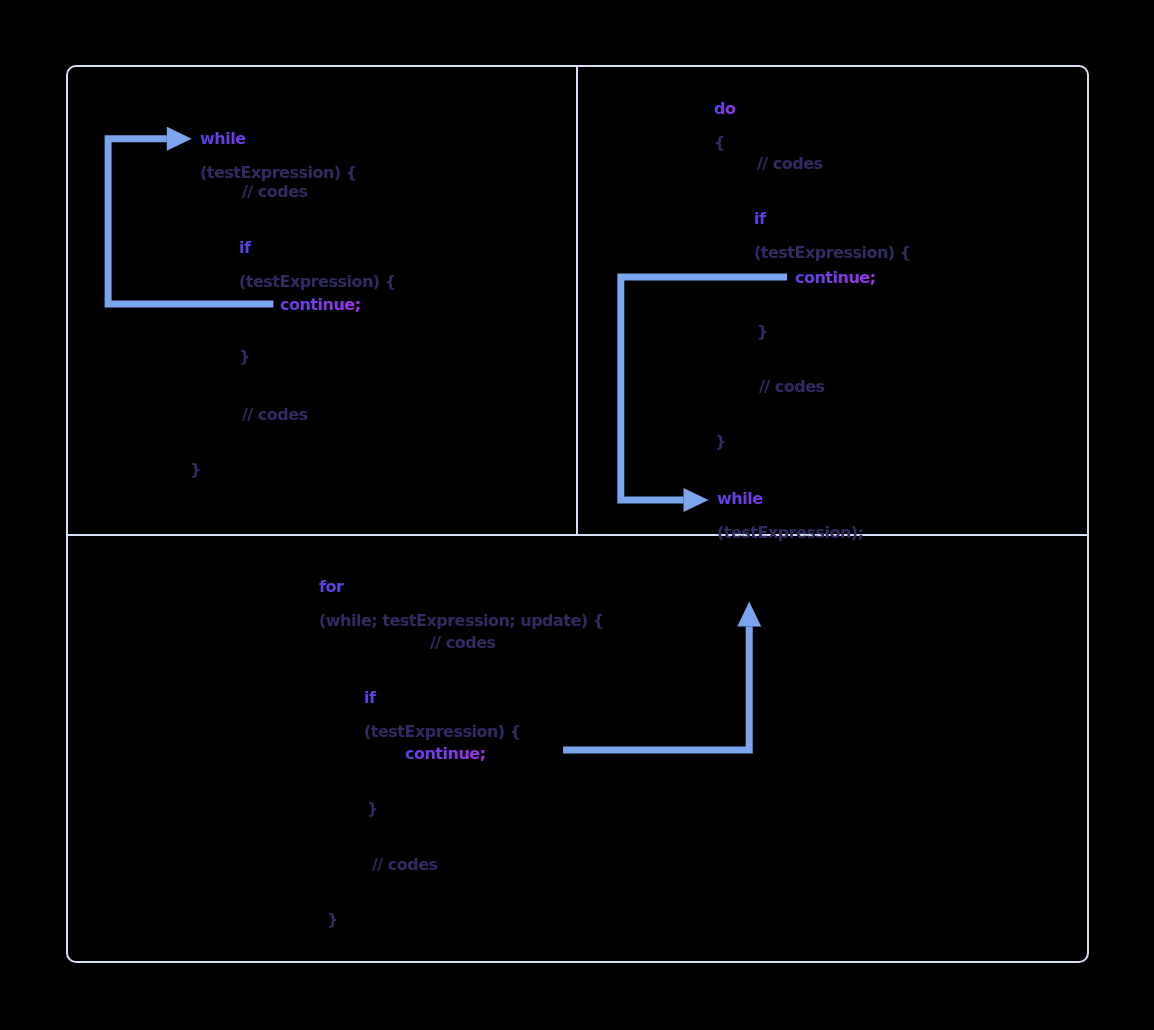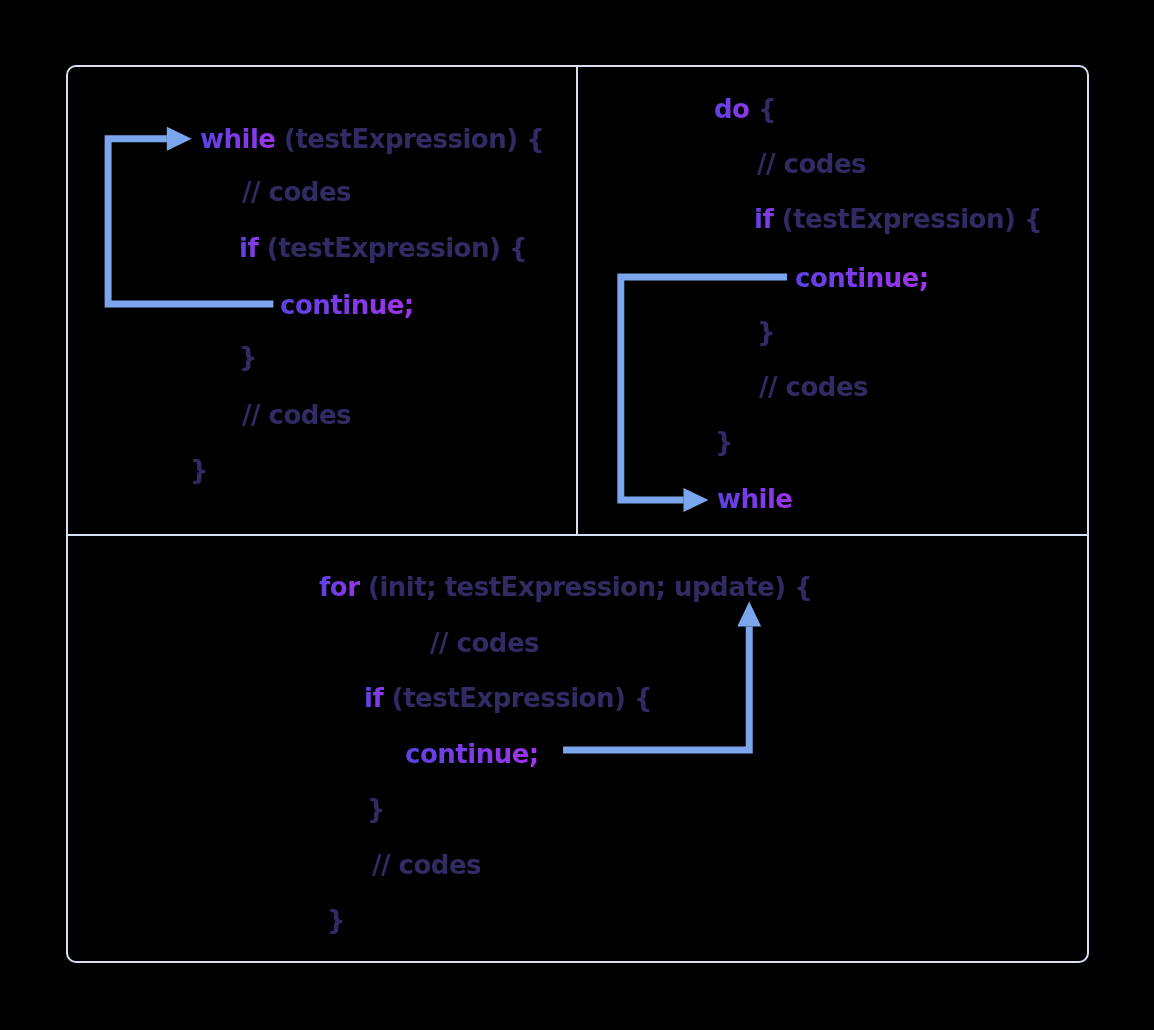--- a/index.html
+++ b/index.html
@@ -36,24 +36,25 @@
     left: 0; top: 467px;
     width: 100%; height: 2px;
     background: var(--border);
   }
   .panel { position: absolute; inset: 0; }
   .code-line {
     position: absolute;
     height: 34px;
     display: flex;
     white-space: pre;
-    font-size: 26px;
+    font-size: 16px;
     font-weight: 700;
     letter-spacing: -0.5px;
     line-height: 34px;
+    flex-direction: column;
   }
   .plain { color: var(--code); }
   .kw { color: #7e30e5; }
   @supports (-webkit-background-clip: text) {
     .kw {
       background: linear-gradient(90deg, var(--kw1), var(--kw2));
       -webkit-background-clip: text;
       background-clip: text;
       color: transparent;
     }
@@ -82,24 +83,24 @@
       <div class="code-line" style="left: 122px; top: 386px;"><span class="plain">}</span></div>
     </div>
   <div class="panel">
       <div class="code-line" style="left: 646px; top: 25px;"><span class="kw">do </span><span class="plain">{</span></div>
       <div class="code-line" style="left: 689px; top: 80px;"><span class="plain">// codes</span></div>
       <div class="code-line" style="left: 686px; top: 135px;"><span class="kw">if </span><span class="plain">(testExpression) {</span></div>
       <div class="code-line" style="left: 727px; top: 194px;"><span class="kw">continue;</span></div>
       <div class="code-line" style="left: 689px; top: 248px;"><span class="plain">}</span></div>
       <div class="code-line" style="left: 691px; top: 303px;"><span class="plain">// codes</span></div>
       <div class="code-line" style="left: 647px; top: 358px;"><span class="plain">}</span></div>
-      <div class="code-line" style="left: 649px; top: 415px;"><span class="kw">while </span></div>
+      <div class="code-line" style="left: 649px; top: 415px;"><span class="kw">while </span><span class="plain">(testExpression);</span></div>
     </div>
   <div class="panel">
-      <div class="code-line" style="left: 251px; top: 503px;"><span class="kw">for </span><span class="plain">(init; testExpression; update) {</span></div>
+      <div class="code-line" style="left: 251px; top: 503px;"><span class="kw">for </span><span class="plain">(while; testExpression; update) {</span></div>
       <div class="code-line" style="left: 362px; top: 559px;"><span class="plain">// codes</span></div>
       <div class="code-line" style="left: 296px; top: 614px;"><span class="kw">if </span><span class="plain">(testExpression) {</span></div>
       <div class="code-line" style="left: 337px; top: 670px;"><span class="kw">continue;</span></div>
       <div class="code-line" style="left: 299px; top: 725px;"><span class="plain">}</span></div>
       <div class="code-line" style="left: 304px; top: 781px;"><span class="plain">// codes</span></div>
       <div class="code-line" style="left: 259px; top: 836px;"><span class="plain">}</span></div>
     </div>
 
   <svg class="arrows-svg" viewBox="0 0 1023 898" xmlns="http://www.w3.org/2000/svg">
       <polyline points="206,238 40,238 40,72 99,72" fill="none" stroke="#7ba6ee" stroke-width="7"></polyline>

